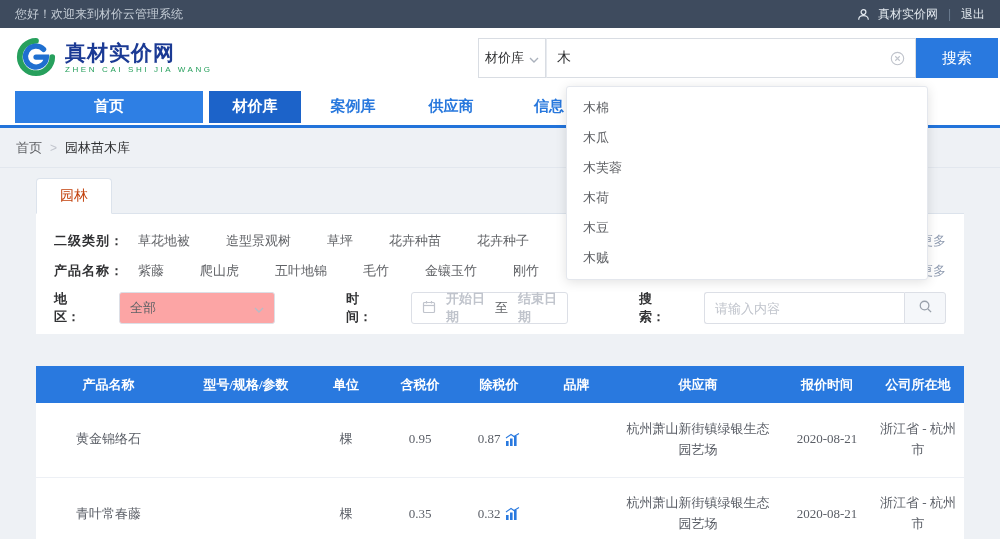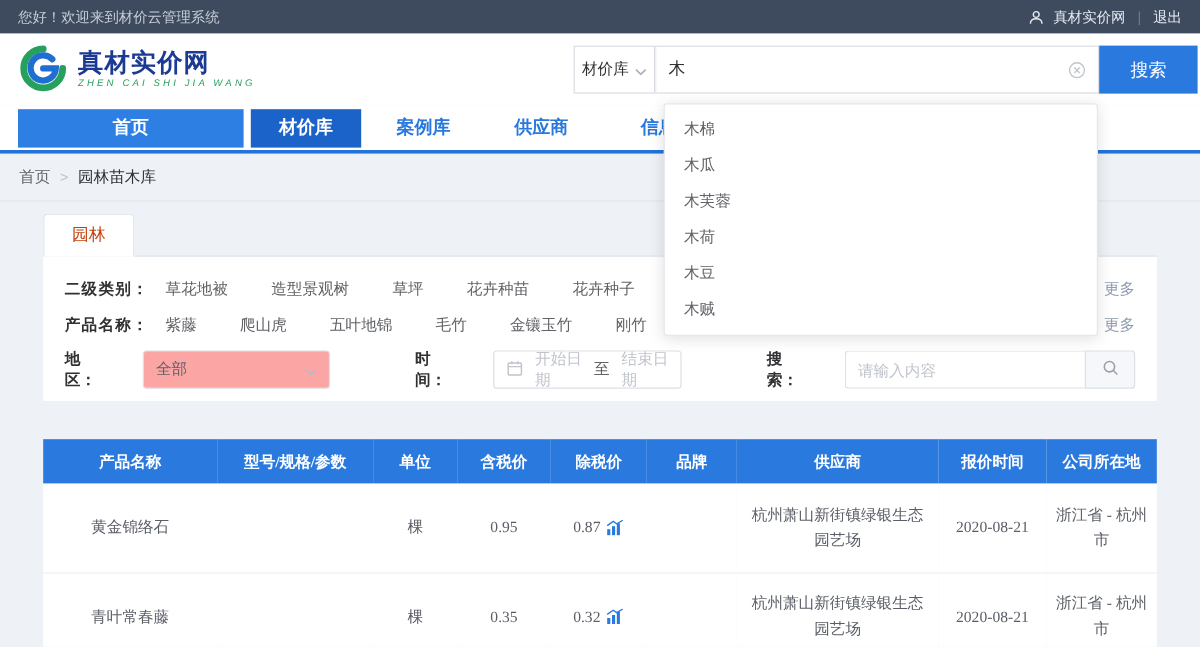--- a/index.html
+++ b/index.html
@@ -19,21 +19,21 @@
   }
   .topbar-right { display:flex; align-items:center; gap:8px; color:#e3e9ef; }
   .topbar-divider { color:#6d7d90; margin:0 2px; }
   .topbar-right .link { cursor:pointer; }
 
   
   .header { height:60px; background:#ffffff; display:flex; align-items:center; padding:0 15px; position:relative; }
   .logo { display:flex; align-items:center; gap:8px; cursor:pointer; }
   .logo-texts { display:flex; flex-direction:column; line-height:1.1; }
   .logo-title { font-size:21px; font-weight:bold; color:#1b3a94; letter-spacing:1px; }
-  .logo-sub { font-size:8px; color:#27a05d; letter-spacing:2.6px; margin-top:2px;font-style:italic; }
+  .logo-sub { font-size:8px; color:#27a05d; letter-spacing:2.6px; margin-top:2px; }
 
   .search-group { position:absolute; left:478px; top:10px; display:flex; height:40px; }
   .search-select {
     width:68px; border:1px solid #d9dde3; background:#fff; display:flex;
     align-items:center; justify-content:center; gap:5px; font-size:13px; color:#303133; cursor:pointer;
   }
   .search-input-wrap {
     width:370px; border:1px solid #d9dde3; border-left:1px solid #e8ebf0; background:#fff;
     display:flex; align-items:center; padding:0 10px;
   }
@@ -88,21 +88,21 @@
   .ctl-label { font-weight:bold; font-size:13px; color:#303133; margin-right:10px; }
   .region-select {
     width:240px; height:32px; border:1px solid #dcdfe6; border-radius:3px; background:#fca5a5;
     display:flex; align-items:center; justify-content:space-between; padding:0 10px;
     color:#606266; font-size:13px; cursor:pointer;
   }
   .date-box {
     width:242px; height:32px; border:1px solid #dcdfe6; border-radius:3px; background:#fff;
     display:flex; align-items:center; gap:10px; padding:0 10px; font-size:13px;
   }
-  .placeholder { color:#c0c4cc; }
+  .placeholder { color:#c0c4cc;font-weight:bold; }
   .range-sep { color:#606266; }
   .mini-search { display:flex; height:32px; }
   .mini-search-input {
     width:200px; height:32px; border:1px solid #dcdfe6; border-right:none; border-radius:3px 0 0 3px;
     padding:0 10px; font-size:13px; outline:none; color:#606266; font-family:inherit;
   }
   .mini-search-input::placeholder { color:#c0c4cc; }
   .mini-search-btn {
     width:42px; border:1px solid #dcdfe6; border-radius:0 3px 3px 0; background:#f5f7fa;
     display:flex; align-items:center; justify-content:center; cursor:pointer;
@@ -116,21 +116,21 @@
   }
   .price-table tbody td {
     background:#fff; color:#5a5e66; font-size:13px; text-align:center; height:74px;
     border-bottom:1px solid #edf0f5; padding:6px 8px; line-height:1.6;
   }
   .price-cell { display:inline-flex; align-items:center; gap:5px; }
   .trend-icon { cursor:pointer; display:inline-flex; }
 
   
   .suggest-panel {
-    position:absolute; left:553px; top:86px; width:362px; background:#fff;
+    position:absolute; left:566px; top:86px; width:362px; background:#fff;
     border:1px solid #e4e7ed; border-radius:3px; box-shadow:0 2px 12px rgba(0,0,0,.12);
     padding:6px 0; z-index:60;
   }
   .suggest-item { height:30px; line-height:30px; padding:0 16px; color:#606266; font-size:13px; cursor:pointer; }
 </style>
 </head>
 <body>
 
 <div class="topbar">
   <span>您好！欢迎来到材价云管理系统</span>

